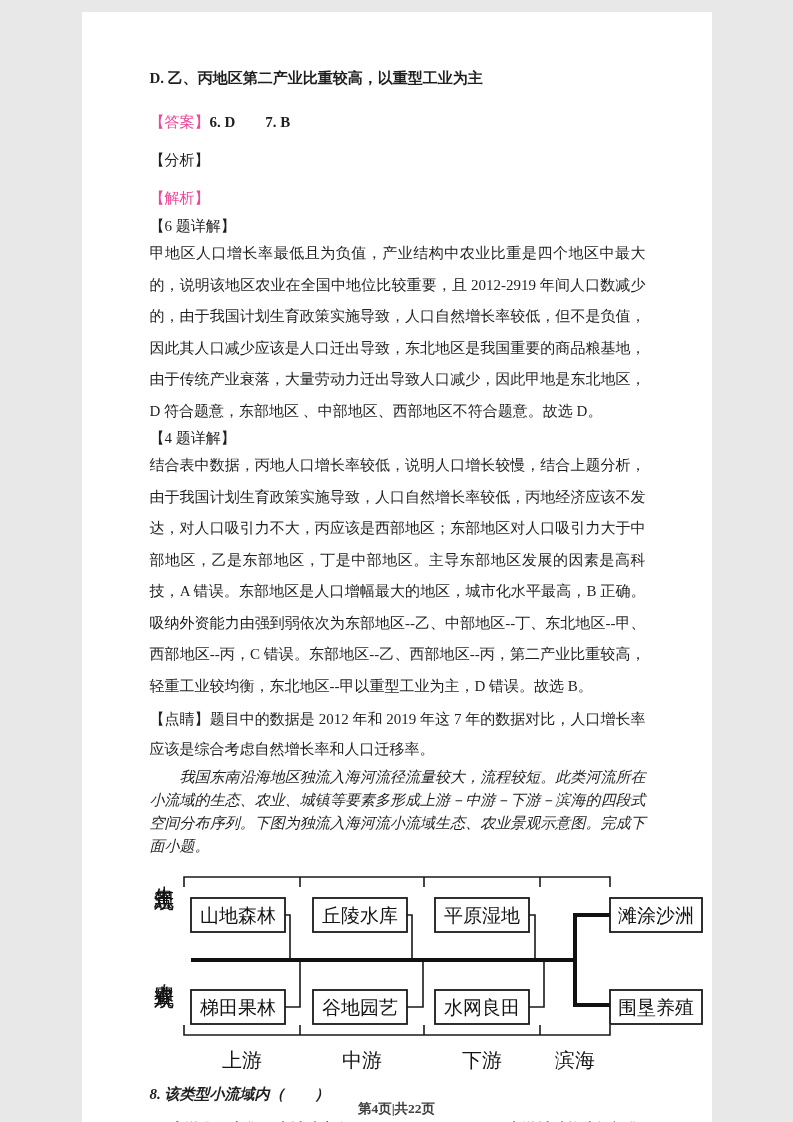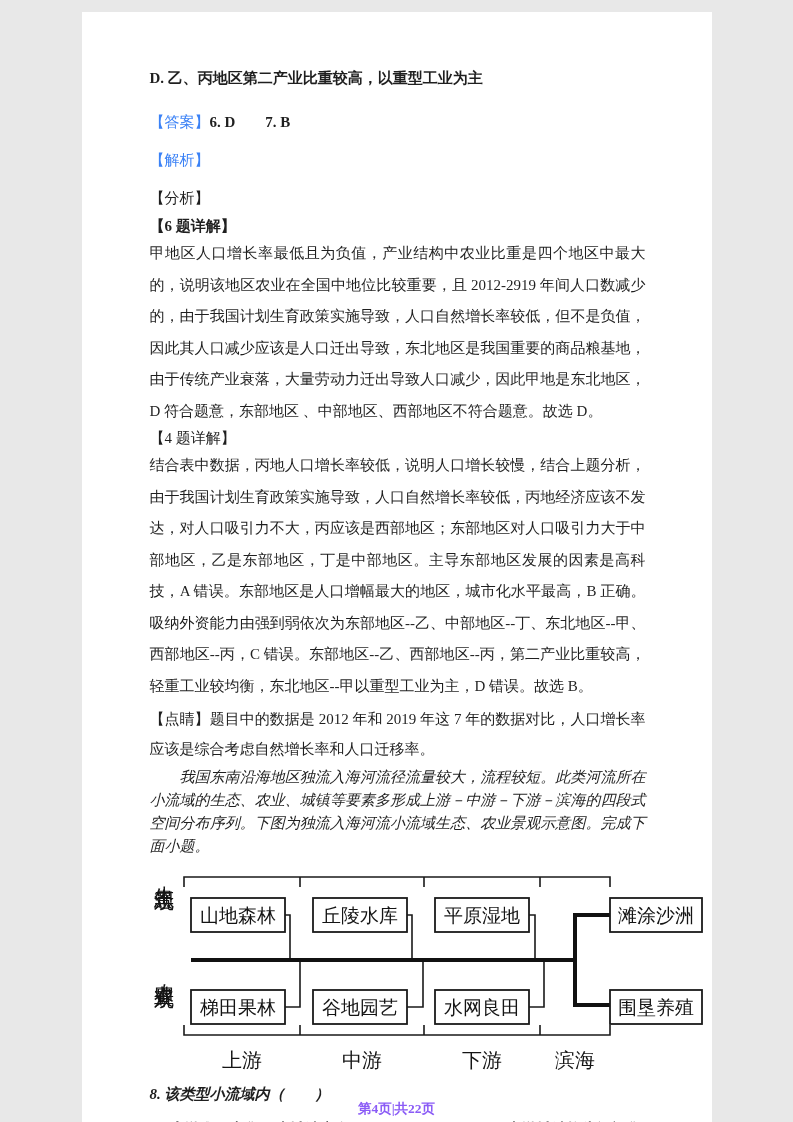--- a/index.html
+++ b/index.html
@@ -8,26 +8,26 @@
     width:630px; height:1122px;
     margin:12px auto;
     background:#ffffff;
     font-family:"Liberation Serif", serif;
     color:#1f1f1f;
     overflow:hidden;
   }
   .content { padding:55px 66px 0 68px; font-size:15px; }
   .line  { margin:0; line-height:22px; }
   .para  { margin:0; line-height:31.5px; text-align:justify; }
-  .blue  { color:#3b82f6; }
+  .blue  { color:#ec4899; }
   .semibold { font-weight:600; }
   #answer-line { margin-top:22px; }
   #jiexi-line  { margin-top:16px; }
   #fenxi-line  { margin-top:16px; }
-  #q6-header   { margin-top:6px;font-weight:bold; }
+  #q6-header   { margin-top:6px; }
   #q6-body     { margin-top:1px; }
   #q7-header   { margin-top:0; }
   #q7-body     { margin-top:1px; }
   #dianjing    { margin-top:2px; line-height:30px; }
   #intro       { margin-top:2px; line-height:23px; font-style:italic; text-indent:2em; }
   
   .diagram { position:relative; height:215px; margin:4px 0 0 0; }
   .vlabel {
     position:absolute; left:4px;
     writing-mode:vertical-rl; text-orientation:upright;
@@ -44,36 +44,36 @@
   .dsvg .boxtxt   { font-size:19px; text-anchor:middle; }
   .dsvg .stagetxt { font-size:20px; text-anchor:middle; }
   
   #q8-stem { margin-top:6px;font-style:italic; }
   .options-row { position:relative; margin-top:13px; height:22px; }
   .opt { position:absolute; top:0; line-height:22px;font-style:italic; }
   .opt-a { left:0; }
   .opt-b { left:337px; }
   .footer {
     position:absolute; bottom:16px; left:0; width:100%;
-    text-align:center; font-size:13.5px; font-weight:600; color:#8b5cf6;
+    text-align:center; font-size:13.5px; font-weight:600; color:#404040;
   }
 </style>
 </head>
 <body>
 
 <div class="page">
   <div class="content">
 
     <p class="line semibold" id="option-d">D. 乙、丙地区第二产业比重较高，以重型工业为主</p>
 
     <p class="line" id="answer-line"><span class="blue">【答案】</span><span class="semibold">6. D　　7. B</span></p>
 
+    <p class="line" id="fenxi-line">【分析】</p>
+
     <p class="line" id="jiexi-line"><span class="blue">【解析】</span></p>
-
-    <p class="line" id="fenxi-line">【分析】</p>
 
     <p class="line" id="q6-header">【6 题详解】</p>
     <p class="para" id="q6-body">甲地区人口增长率最低且为负值，产业结构中农业比重是四个地区中最大的，说明该地区农业在全国中地位比较重要，且 2012-2919 年间人口数减少的，由于我国计划生育政策实施导致，人口自然增长率较低，但不是负值，因此其人口减少应该是人口迁出导致，东北地区是我国重要的商品粮基地，由于传统产业衰落，大量劳动力迁出导致人口减少，因此甲地是东北地区，D 符合题意，东部地区 、中部地区、西部地区不符合题意。故选 D。</p>
 
     <p class="line" id="q7-header">【4 题详解】</p>
     <p class="para" id="q7-body">结合表中数据，丙地人口增长率较低，说明人口增长较慢，结合上题分析，由于我国计划生育政策实施导致，人口自然增长率较低，丙地经济应该不发达，对人口吸引力不大，丙应该是西部地区；东部地区对人口吸引力大于中部地区，乙是东部地区，丁是中部地区。主导东部地区发展的因素是高科技，A 错误。东部地区是人口增幅最大的地区，城市化水平最高，B 正确。吸纳外资能力由强到弱依次为东部地区--乙、中部地区--丁、东北地区--甲、西部地区--丙，C 错误。东部地区--乙、西部地区--丙，第二产业比重较高，轻重工业较均衡，东北地区--甲以重型工业为主，D 错误。故选 B。</p>
 
     <p class="para" id="dianjing">【点睛】题目中的数据是 2012 年和 2019 年这 7 年的数据对比，人口增长率应该是综合考虑自然增长率和人口迁移率。</p>
 
     <p class="para" id="intro">我国东南沿海地区独流入海河流径流量较大，流程较短。此类河流所在小流域的生态、农业、城镇等要素多形成上游－中游－下游－滨海的四段式空间分布序列。下图为独流入海河流小流域生态、农业景观示意图。完成下面小题。</p>

